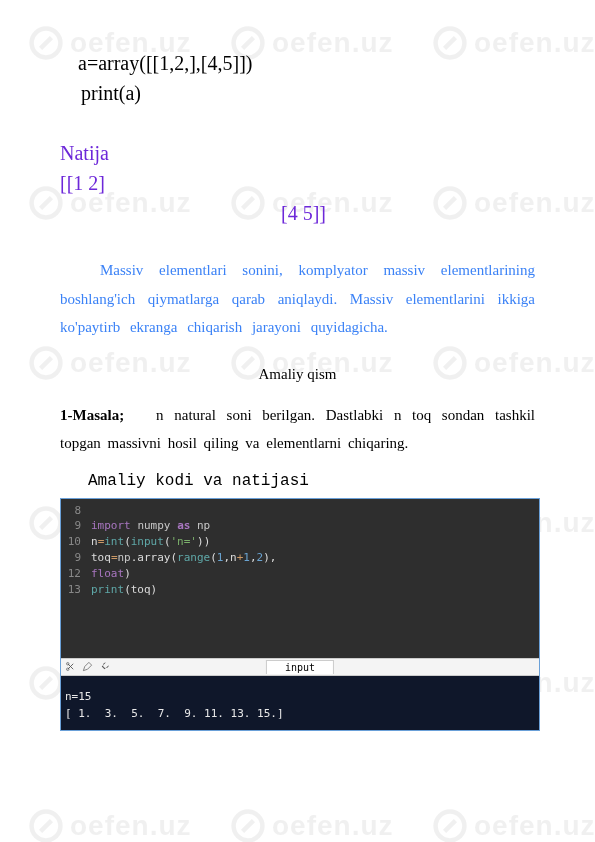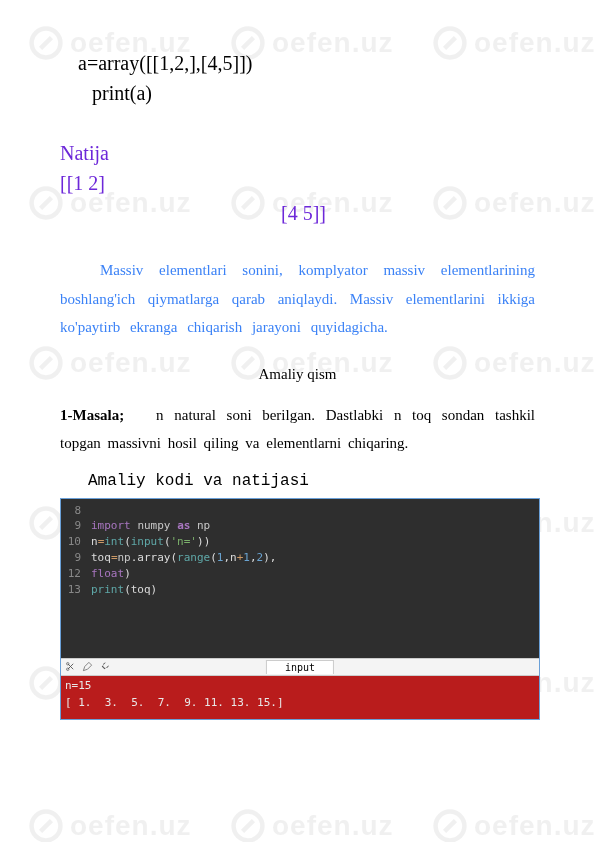--- a/index.html
+++ b/index.html
@@ -132,24 +132,24 @@
       position: absolute;
       left: 50%;
       transform: translateX(-50%);
       background: #fff;
       border: 1px solid #ccc;
       border-bottom: none;
       padding: 1px 18px;
       font-size: 10px;
     }
     .console {
-      background: #b91c1c;
+      background: #0f172a;
       color: #e8e8e8;
       font-size: 11px;
-      padding: 2px 4px 8px 4px;
+      padding: 13px 4px 8px 4px;
       line-height: 1.5;
       white-space: pre;
     }
   </style>
 </head>
 <body>
 
 <div class="watermark-layer">
   <div class="wm" style="top:25px; left:28px;">
     <svg viewBox="0 0 40 40">
@@ -280,21 +280,21 @@
         <circle cx="20" cy="20" r="16" fill="none" stroke="#888" stroke-width="5"></circle>
         <path d="M26 14 L14 26" stroke="#888" stroke-width="5"></path>
       </svg>
     <span>oefen.uz</span>
   </div>
 </div>
 
 <div class="content">
 
   <div class="code-line">a=array([[1,2,],[4,5]])</div>
-  <div class="code-line" style="margin-left:32px;">print(a)</div>
+  <div class="code-line" style="margin-left:21px;">print(a)</div>
 
   <div class="natija-block">
     <div>Natija</div>
     <div>[[1 2]</div>
     <div style="margin-left:12px;text-align:center;">[4 5]]</div>
   </div>
 
   <p class="body-para spread">Massiv elementlari sonini, komplyator massiv elementlarining boshlang'ich qiymatlarga qarab aniqlaydi. Massiv elementlarini ikkiga ko'paytirb ekranga chiqarish jarayoni quyidagicha.</p>
 
   <div class="amaliy">Amaliy qism</div>

